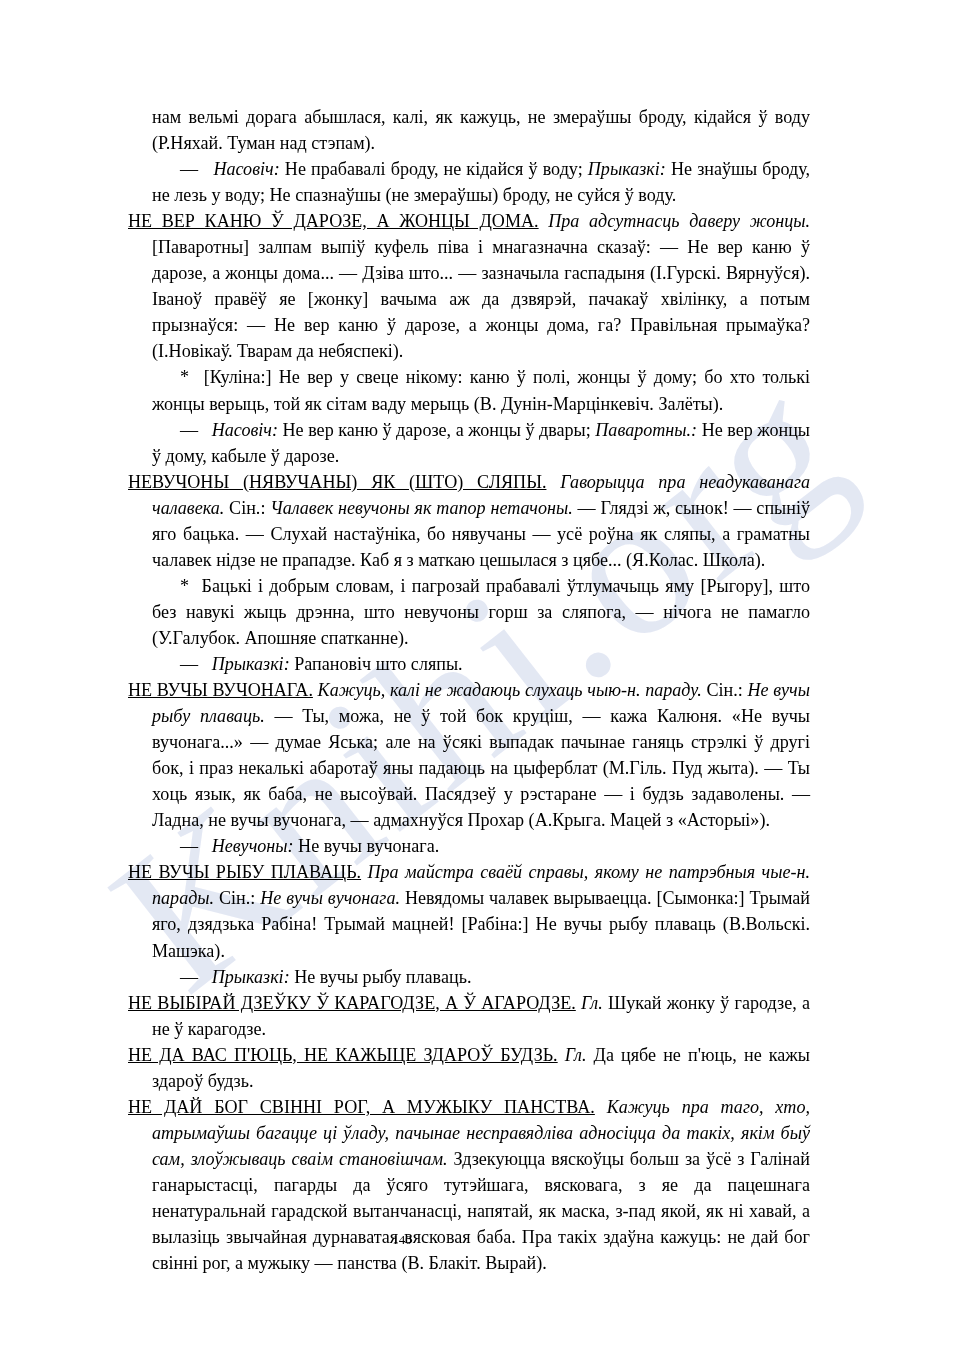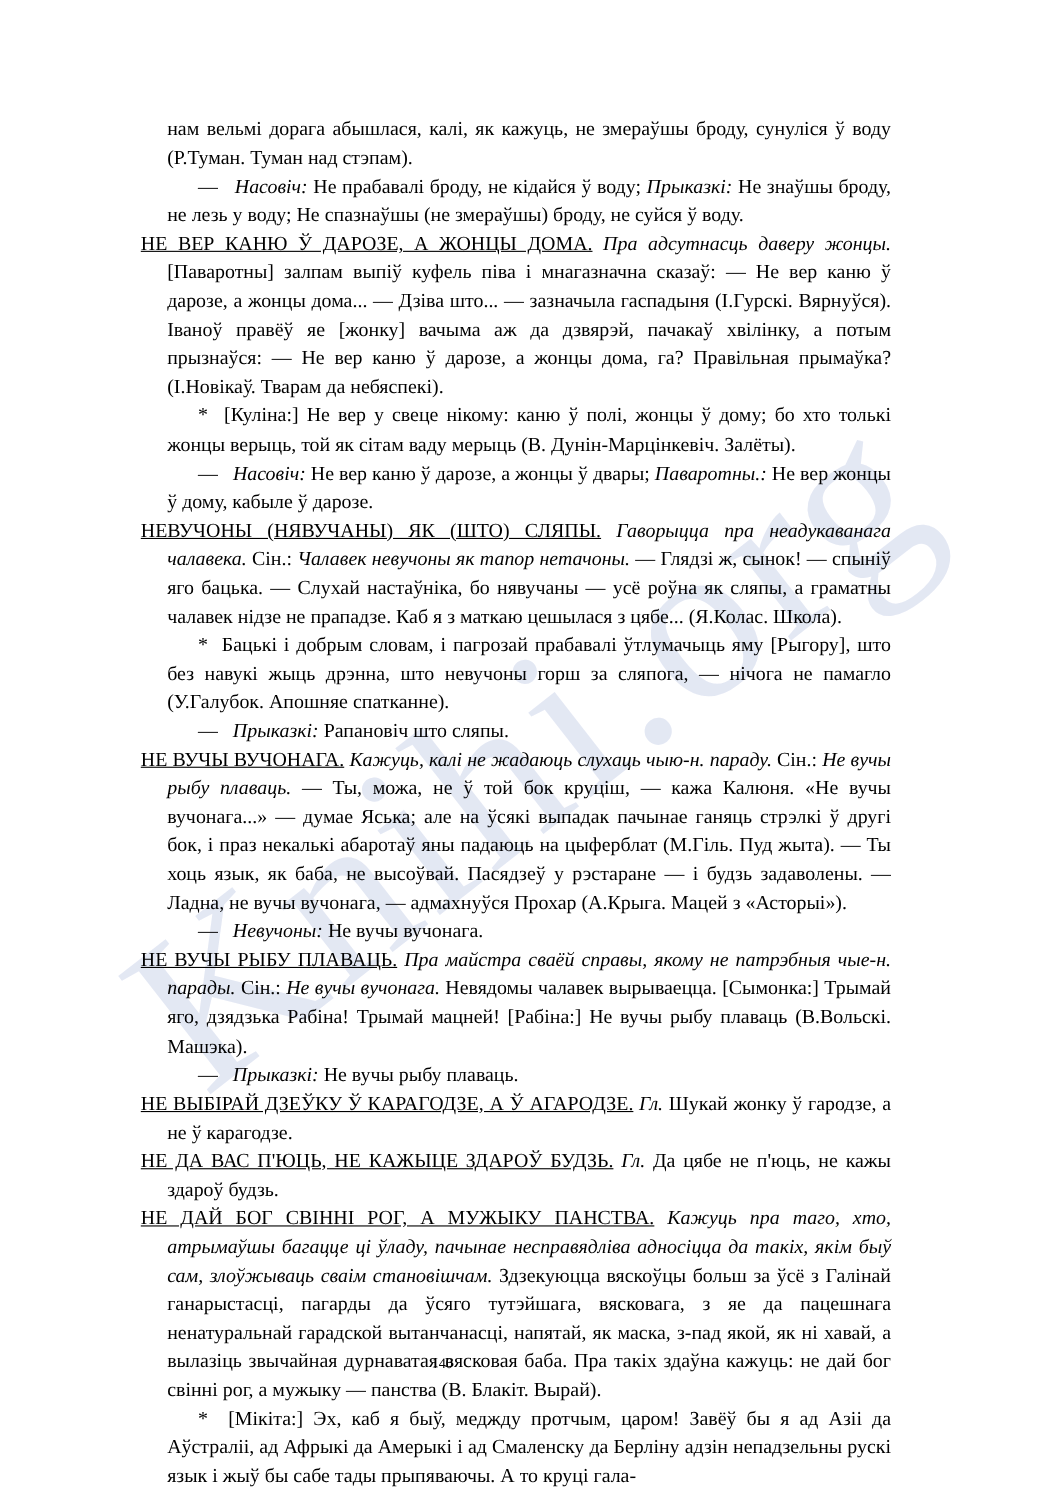--- a/index.html
+++ b/index.html
@@ -93,21 +93,21 @@
 <body>
 
 <div class="page">
 
   <div class="watermark">
     <div class="watermark-text">Knihi.org</div>
   </div>
 
   <div class="content">
 
-    <p class="cont"><span>нам вельмі дорага абышлася, калі, як кажуць, не змераўшы броду, сунуліся ў воду (Р.Туман. Туман над стэпам).</span></p>
+    <p class="cont"><span>нам вельмі дорага абышлася, калі, як кажуць, не змераўшы броду, кідайся ў воду (Р.Няхай. Туман над стэпам).</span></p>
 
     <p class="ref"><span class="dash">—</span>&nbsp;&nbsp;&nbsp;<span class="it">Насовіч:</span><span> Не прабавалі броду, не кідайся ў воду; </span><span class="it">Прыказкі:</span><span> Не знаўшы броду, не лезь у воду; Не спазнаўшы (не змераўшы) броду, не суйся ў воду.</span></p>
 
     <p class="entry"><span class="hw">НЕ ВЕР КАНЮ Ў ДАРОЗЕ, А ЖОНЦЫ ДОМА.</span><span class="it"> Пра адсутнасць даверу жонцы.</span><span> [Паваротны] залпам выпіў куфель піва і мнагазначна сказаў: — Не вер каню ў дарозе, а жонцы дома... — Дзіва што... — зазначыла гаспадыня (І.Гурскі. Вярнуўся). Іваноў правёў яе [жонку] вачыма аж да дзвярэй, пачакаў хвілінку, а потым прызнаўся: — Не вер каню ў дарозе, а жонцы дома, га? Правільная прымаўка? (І.Новікаў. Тварам да небяспекі).</span></p>
 
     <p class="cite"><span>*</span>&nbsp;<span> [Куліна:] Не вер у свеце нікому: каню ў полі, жонцы ў дому; бо хто толькі жонцы верыць, той як сітам ваду мерыць (В. Дунін-Марцінкевіч. Залёты).</span></p>
 
     <p class="ref"><span class="dash">—</span>&nbsp;&nbsp;&nbsp;<span class="it">Насовіч:</span><span> Не вер каню ў дарозе, а жонцы ў двары; </span><span class="it">Паваротны.:</span><span> Не вер жонцы ў дому, кабыле ў дарозе.</span></p>
 
     <p class="entry"><span class="hw">НЕВУЧОНЫ (НЯВУЧАНЫ) ЯК (ШТО) СЛЯПЫ.</span><span class="it"> Гаворыцца пра неадукаванага чалавека.</span><span> Сін.:</span><span class="it"> Чалавек невучоны як тапор нетачоны.</span><span> — Глядзі ж, сынок! — спыніў яго бацька. — Слухай настаўніка, бо нявучаны — усё роўна як сляпы, а граматны чалавек нідзе не прападзе. Каб я з маткаю цешылася з цябе... (Я.Колас. Школа).</span></p>
@@ -123,21 +123,20 @@
     <p class="entry"><span class="hw">НЕ ВУЧЫ РЫБУ ПЛАВАЦЬ.</span><span class="it"> Пра майстра сваёй справы, якому не патрэбныя чые-н. парады.</span><span> Сін.:</span><span class="it"> Не вучы вучонага.</span><span> Невядомы чалавек вырываецца. [Сымонка:] Трымай яго, дзядзька Рабіна! Трымай мацней! [Рабіна:] Не вучы рыбу плаваць (В.Вольскі. Машэка).</span></p>
 
     <p class="ref"><span class="dash">—</span>&nbsp;&nbsp;&nbsp;<span class="it">Прыказкі:</span><span> Не вучы рыбу плаваць.</span></p>
 
     <p class="entry"><span class="hw">НЕ ВЫБІРАЙ ДЗЕЎКУ Ў КАРАГОДЗЕ, А Ў АГАРОДЗЕ.</span><span class="it"> Гл.</span><span> Шукай жонку ў гародзе, а не ў карагодзе.</span></p>
 
     <p class="entry"><span class="hw">НЕ ДА ВАС П'ЮЦЬ, НЕ КАЖЫЦЕ ЗДАРОЎ БУДЗЬ.</span><span class="it"> Гл.</span><span> Да цябе не п'юць, не кажы здароў будзь.</span></p>
 
     <p class="entry"><span class="hw">НЕ ДАЙ БОГ СВІННІ РОГ, А МУЖЫКУ ПАНСТВА.</span><span class="it"> Кажуць пра таго, хто, атрымаўшы багацце ці ўладу, пачынае несправядліва адносіцца да такіх, якім быў сам, злоўжываць сваім становішчам.</span><span> Здзекуюцца вяскоўцы больш за ўсё з Галінай ганарыстасці, пагарды да ўсяго тутэйшага, вясковага, з яе да пацешнага ненатуральнай гарадской вытанчанасці, напятай, як маска, з-пад якой, як ні хавай, а вылазіць звычайная дурнаватая вясковая баба. Пра такіх здаўна кажуць: не дай бог свінні рог, а мужыку — панства (В. Блакіт. Вырай).</span></p>
 
-    <p class="cite"><span>*</span>&nbsp;<span> [Мікіта:] Эх, каб я быў, меджду протчым, царом! Завёў бы я ад Азіі да Аўстраліі, ад Афрыкі да Амерыкі і ад Смаленску да Берліну адзін непадзельны рускі язык і жыў бы сабе тады прыпяваючы. А то круці гала-</span></p>
 
   </div>
 
   <div class="folio">
     <span>140</span>
   </div>
 
 </div>
 
 </body></html>

